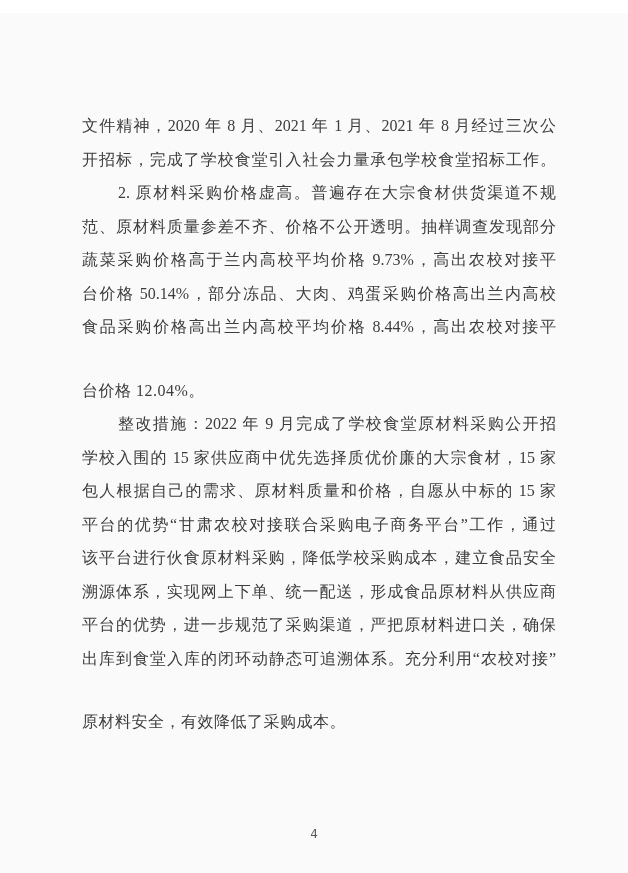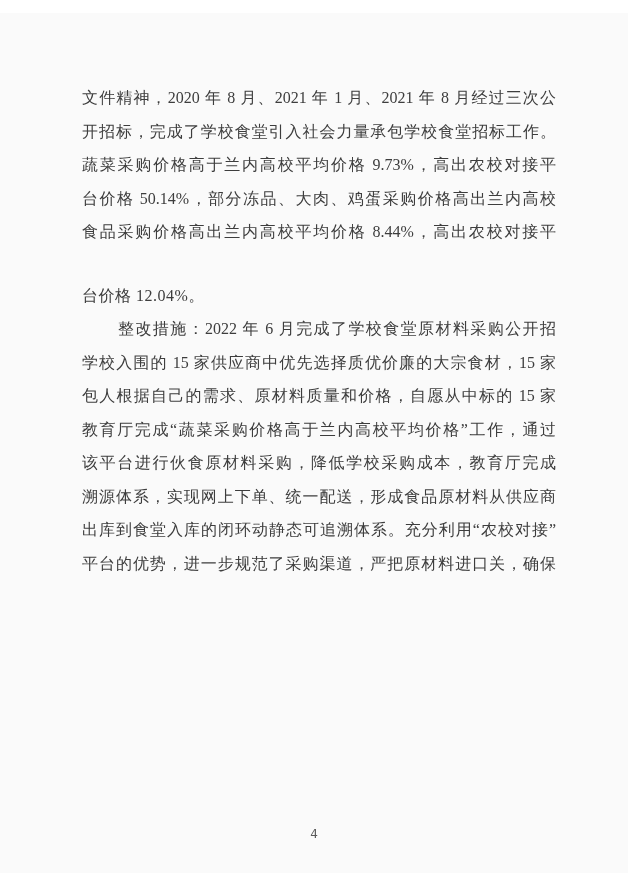--- a/index.html
+++ b/index.html
@@ -17,21 +17,21 @@
   }
   .top-strip {
     position: absolute;
     top: 0; left: 0; right: 0;
     height: 13px;
     background: #ffffff;
   }
   .text-block {
     position: absolute;
     left: 82px;
-    top: 81px;
+    top: 109px;
     width: 474px;
     color: #3d3d3d;
     font-size: 16px;
     line-height: 33.5px;
   }
   .line {
     text-align: justify;
     text-justify: inter-character;
     white-space: normal;
   }
@@ -58,27 +58,30 @@
   }
 </style>
 </head>
 <body>
 
 <div class="page" style="background: rgb(250, 250, 250);">
   <div class="top-strip" style="background: rgb(255, 255, 255);"></div>
   <div class="text-block" id="text-block" style="color: rgb(61, 61, 61);">
       <div class="line fill">文件精神，2020 年 8 月、2021 年 1 月、2021 年 8 月经过三次公</div>
       <div class="line fill">开招标，完成了学校食堂引入社会力量承包学校食堂招标工作。</div>
+      <div class="line fill indent">2. 原材料采购价格虚高。普遍存在大宗食材供货渠道不规</div>
+      <div class="line fill">范、原材料质量参差不齐、价格不公开透明。抽样调查发现部分</div>
       <div class="line fill">蔬菜采购价格高于兰内高校平均价格 9.73%，高出农校对接平</div>
       <div class="line fill">台价格 50.14%，部分冻品、大肉、鸡蛋采购价格高出兰内高校</div>
       <div class="line fill">食品采购价格高出兰内高校平均价格 8.44%，高出农校对接平</div>
       <div class="line nofill">台价格 12.04%。</div>
-      <div class="line fill indent">整改措施：2022 年 6 月完成了学校食堂原材料采购公开招</div>
+      <div class="line fill indent">整改措施：2022 年 9 月完成了学校食堂原材料采购公开招</div>
       <div class="line fill">学校入围的 15 家供应商中优先选择质优价廉的大宗食材，15 家</div>
       <div class="line fill">包人根据自己的需求、原材料质量和价格，自愿从中标的 15 家</div>
-      <div class="line fill">教育厅完成“蔬菜采购价格高于兰内高校平均价格”工作，通过</div>
-      <div class="line fill">该平台进行伙食原材料采购，降低学校采购成本，教育厅完成</div>
+      <div class="line fill">平台的优势“甘肃农校对接联合采购电子商务平台”工作，通过</div>
+      <div class="line fill">该平台进行伙食原材料采购，降低学校采购成本，建立食品安全</div>
       <div class="line fill">溯源体系，实现网上下单、统一配送，形成食品原材料从供应商</div>
+      <div class="line fill">平台的优势，进一步规范了采购渠道，严把原材料进口关，确保</div>
       <div class="line fill">出库到食堂入库的闭环动静态可追溯体系。充分利用“农校对接”</div>
-      <div class="line fill">平台的优势，进一步规范了采购渠道，严把原材料进口关，确保</div>
+      <div class="line nofill">原材料安全，有效降低了采购成本。</div>
     </div>
   <div class="page-number">4</div>
 </div>
 
 </body></html>

